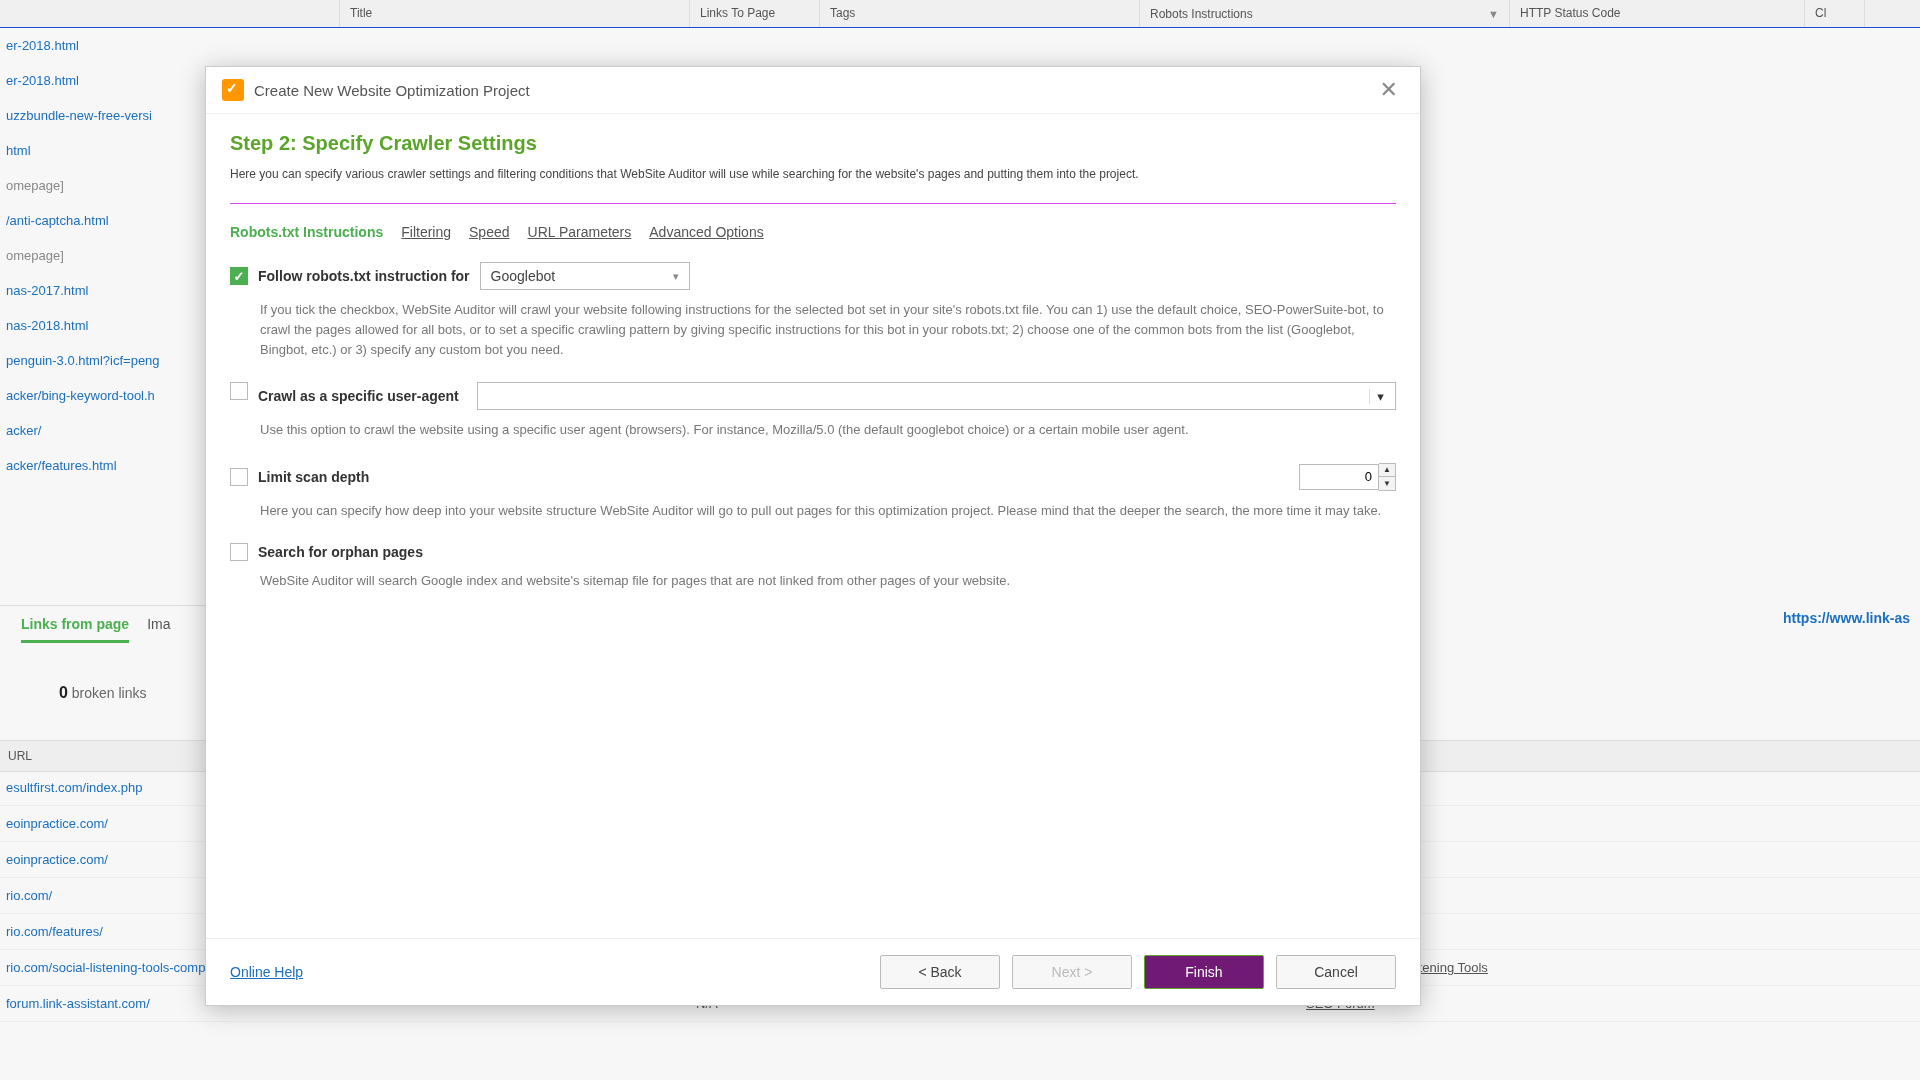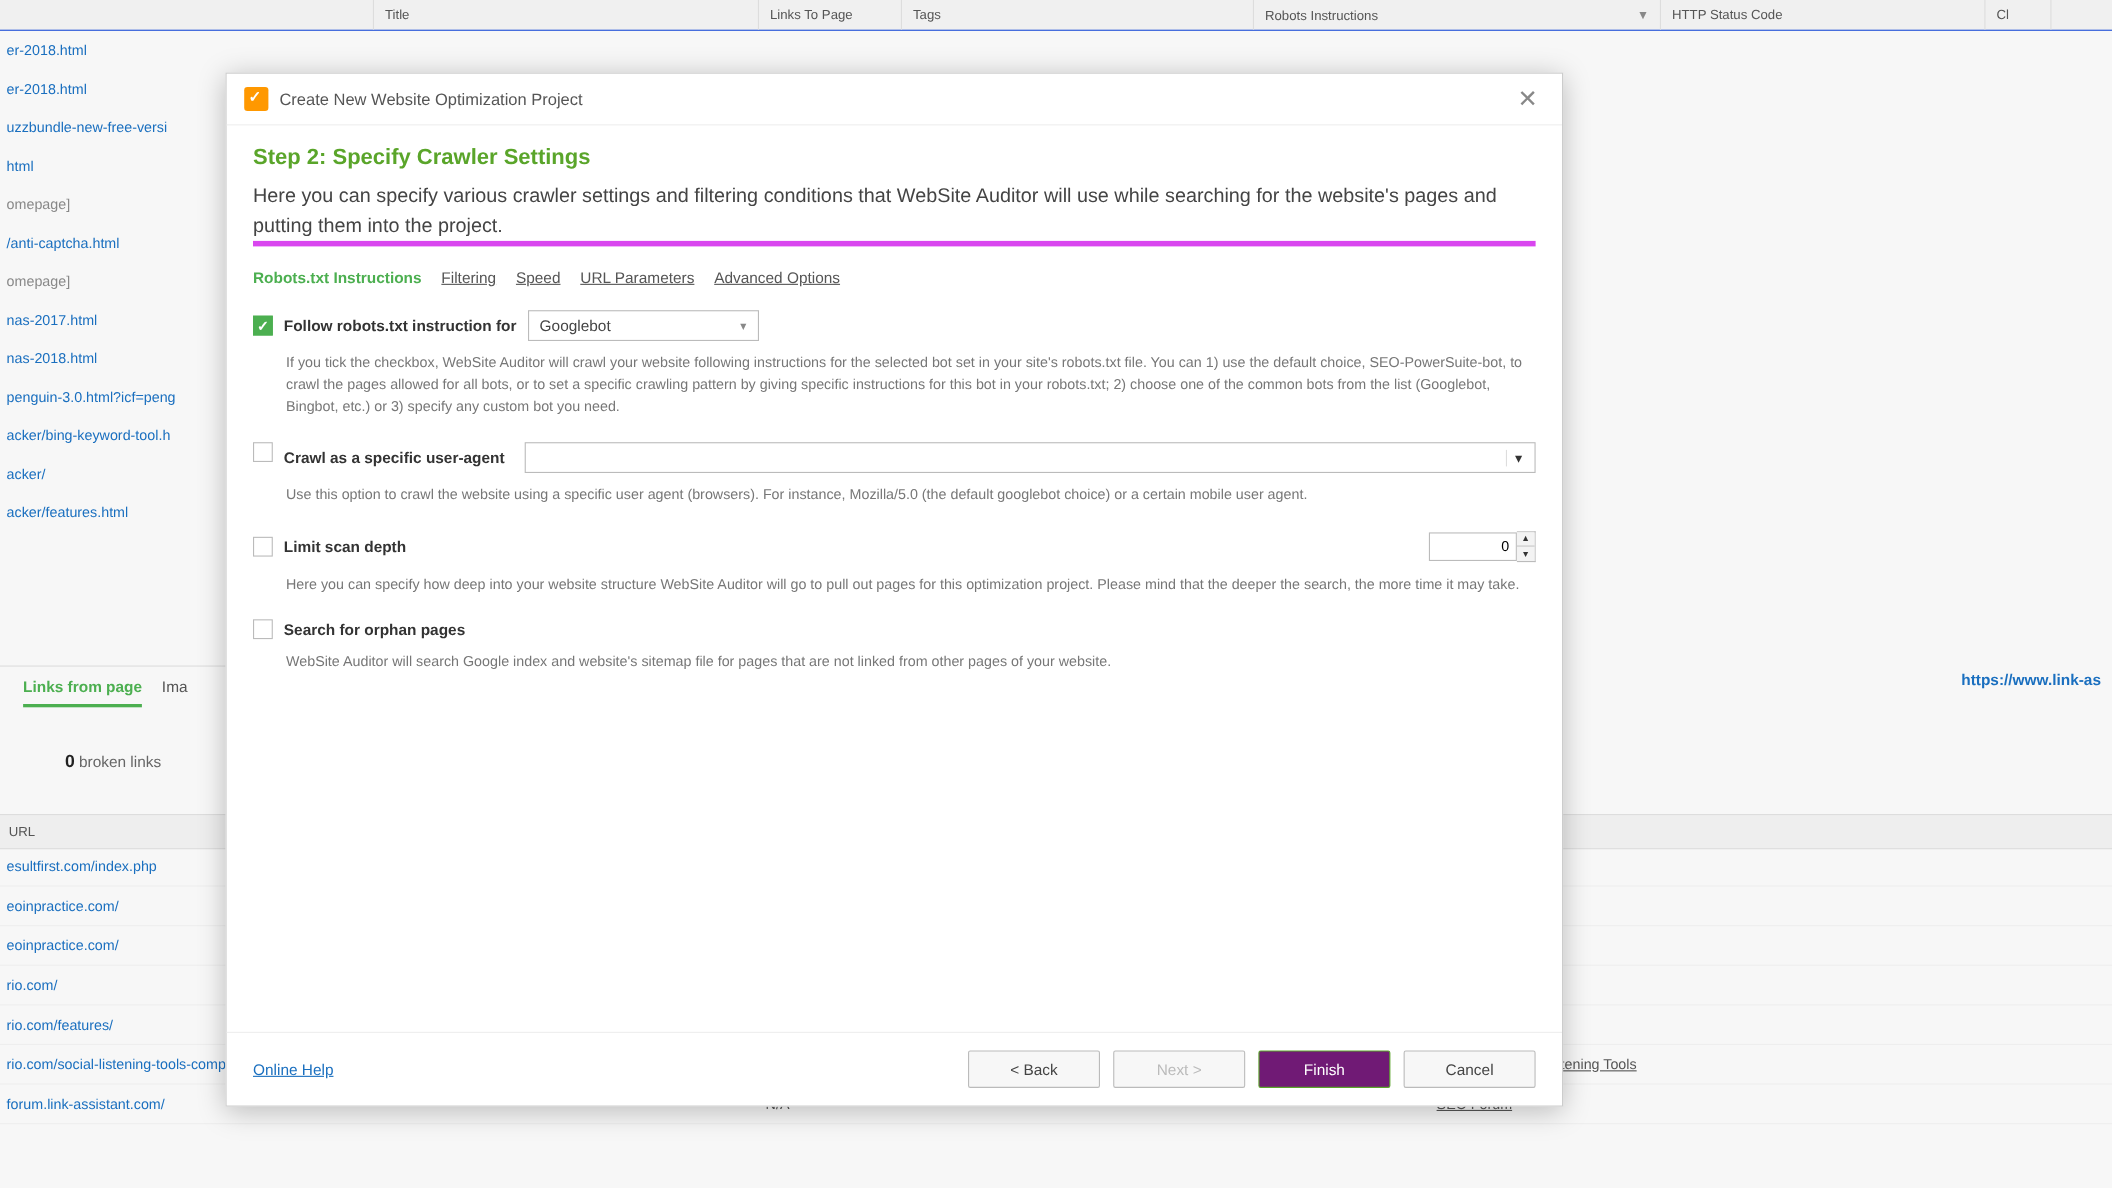--- a/index.html
+++ b/index.html
@@ -43,21 +43,21 @@
     background: #fff; border: 1px solid #ccc; box-shadow: 0 4px 24px rgba(0,0,0,.25); margin-top: 28px;
   }
   .modal-header { display:flex; align-items:center; padding: 10px 16px; border-bottom:1px solid #eee; }
   .modal-icon { width: 22px; height: 22px; background:#ff9800; border-radius:3px; margin-right: 10px; position:relative;}
   .modal-icon::after { content:"✓"; color:#fff; font-weight:bold; position:absolute; left:4px; top:1px; font-size:14px;}
   .modal-title { font-size: 15px; color:#555; flex:1;}
   .modal-close { font-size: 22px; color:#888; cursor:pointer; padding: 0 6px;}
 
   .modal-body { padding: 18px 24px 0 24px; }
   .step-title { font-size: 20px; color:#5aa52a; font-weight:bold; margin-bottom: 10px;}
-  .step-desc { font-size: 18px; color:#444; line-height: 1.5; border-bottom:5px solid #d946ef;}
+  .step-desc { font-size: 12px; color:#444; line-height: 1.5; padding-bottom: 20px; border-bottom:1px solid #d946ef;}
 
   .tabs { display:flex; gap: 18px; margin-top: 20px; font-size: 14px;}
   .tab { color:#555; text-decoration: underline; cursor:pointer; }
   .tab.active { color:#4caf50; text-decoration: none; font-weight:bold; }
 
   .option { margin-top: 22px; }
   .opt-head { display:flex; align-items:center; gap: 10px; }
   .checkbox { width: 18px; height: 18px; border:1px solid #bbb; background:#fff; display:inline-flex; align-items:center; justify-content:center; cursor:pointer;}
   .checkbox.checked { background:#4caf50; border-color:#4caf50; color:#fff; }
   .checkbox.checked::after { content:"✓"; font-size:13px; font-weight:bold;}

